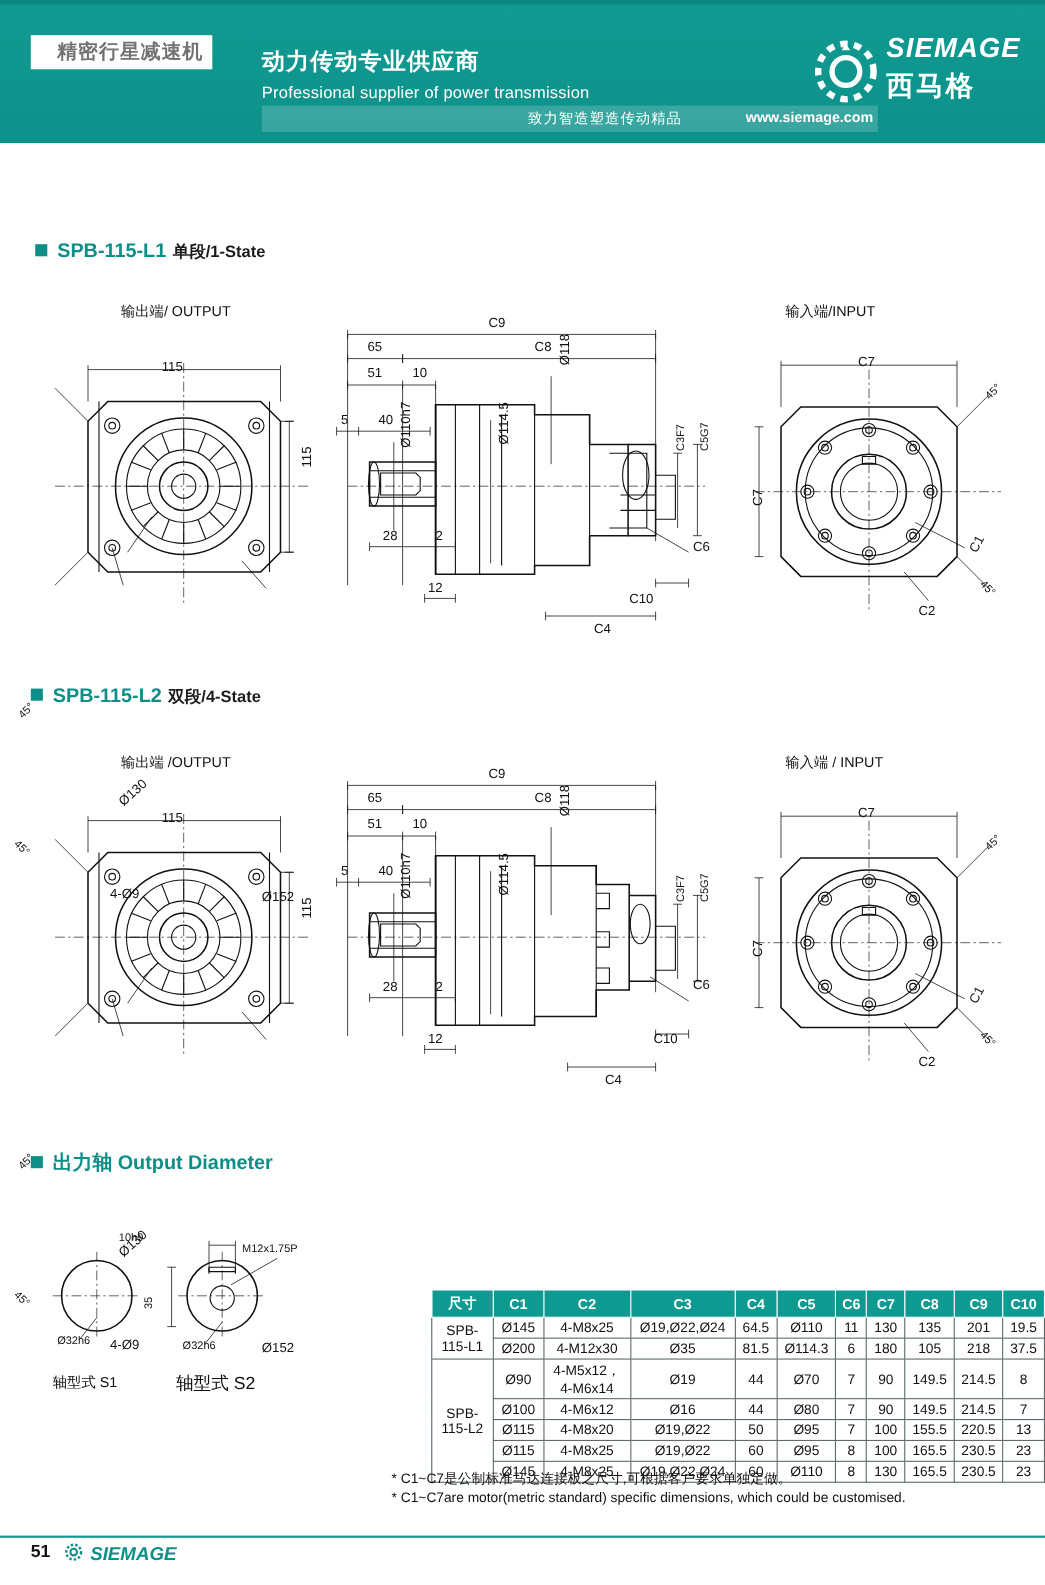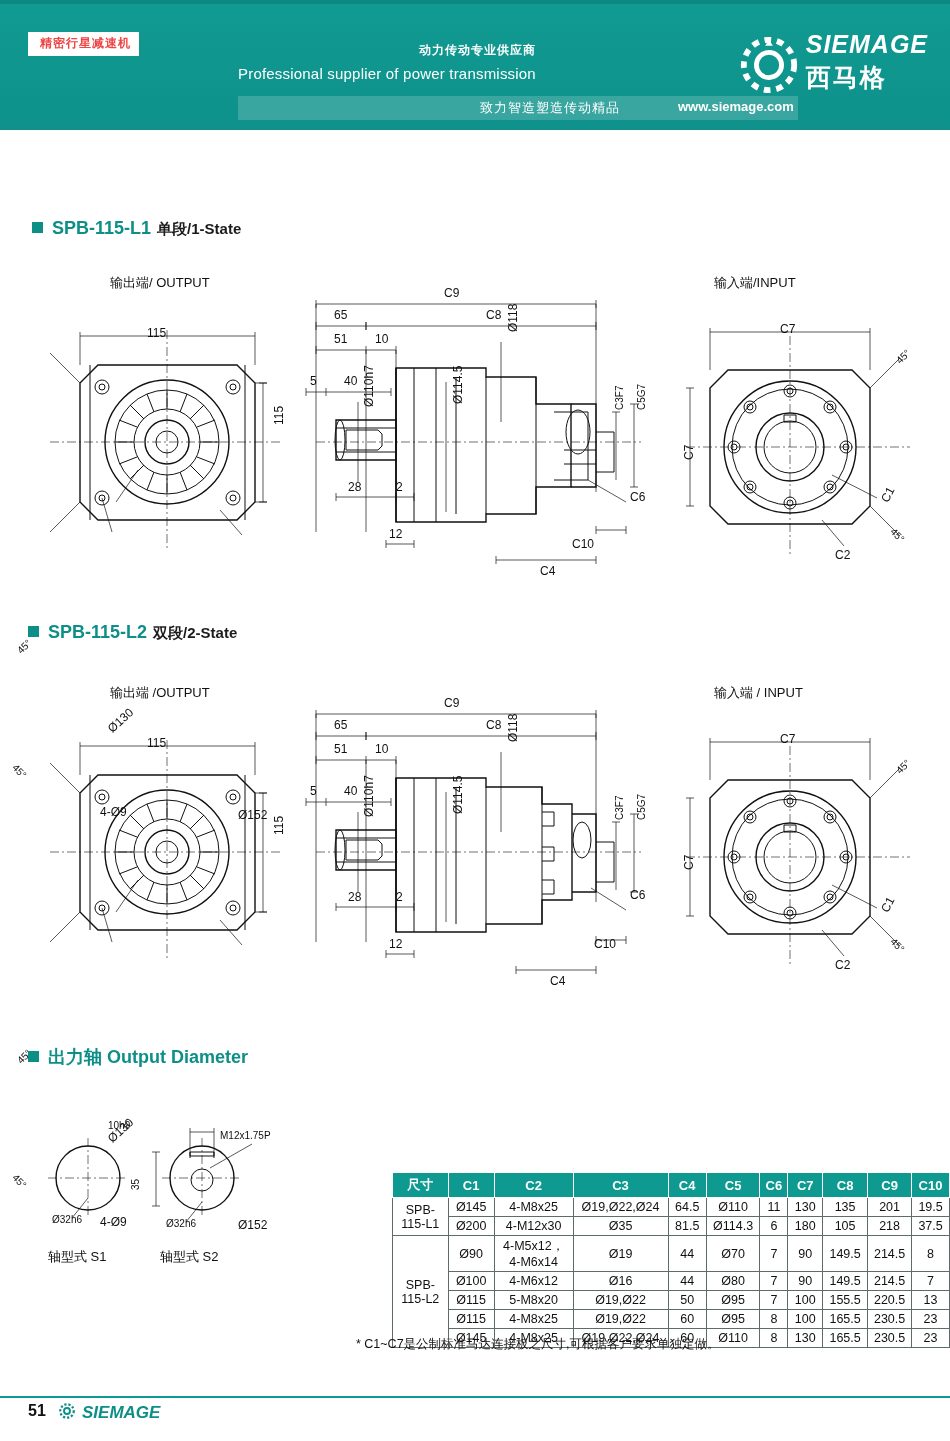--- a/index.html
+++ b/index.html
@@ -20,25 +20,25 @@
     background:linear-gradient(180deg,#119b92 0%,#0d918a 100%);
   }
   .header-topline{position:absolute;left:0;top:0;width:950px;height:4px;background:#0b8880;}
   .logo-block{position:absolute;left:28px;top:26px;color:#fff;}
   .logo-spb{
     font-size:40px;font-weight:bold;font-style:italic;letter-spacing:1px;
     line-height:42px;display:inline-block;
   }
   .logo-series{font-size:22px;font-weight:bold;display:inline-block;margin-left:6px;vertical-align:6px;}
   .logo-sub{
-    margin-top:6px;background:#ffffff;color:#ef4444;font-weight:bold;
-    font-size:12px;padding:3px 8px 4px 12px;display:inline-block;letter-spacing:1px;
+    margin-top:6px;background:#ffffff;color:#737373;font-weight:bold;
+    font-size:18px;padding:3px 8px 4px 24px;display:inline-block;letter-spacing:1px;
   }
   .slogan{position:absolute;left:238px;top:42px;color:#ffffff;}
-  .slogan-cn{font-size:12px;font-weight:bold;letter-spacing:1px;text-align:right;}
+  .slogan-cn{font-size:21px;font-weight:bold;letter-spacing:1px;}
   .slogan-en{font-size:15px;margin-top:6px;letter-spacing:0.2px;}
   .header-strip{
     position:absolute;left:238px;top:96px;width:560px;height:24px;
     background:#ffffff;opacity:0.18;
   }
   .strip-cn{position:absolute;left:480px;top:99px;color:#fff;font-size:13px;letter-spacing:1px;}
   .strip-url{position:absolute;left:678px;top:99px;color:#fff;font-size:13px;font-weight:bold;}
   .brand{position:absolute;right:22px;top:30px;color:#fff;text-align:left;}
   .brand-en{font-size:25px;font-weight:bold;font-style:italic;letter-spacing:1px;}
   .brand-cn{font-size:25px;font-weight:bold;letter-spacing:2px;margin-top:2px;}
@@ -294,21 +294,21 @@
     </svg>
     <div class="lbl" style="left:108px;top:52px;">C7</div>
     <div class="lbl rot" style="left:10px;top:190px;transform:rotate(-90deg);">C7</div>
     <div class="lbl rot" style="left:206px;top:228px;transform:rotate(-62deg);">C1</div>
     <div class="lbl" style="left:163px;top:278px;">C2</div>
     <div class="lbl sm rot" style="left:222px;top:88px;transform:rotate(-45deg);">45°</div>
     <div class="lbl sm rot" style="left:224px;top:256px;transform:rotate(45deg);">45°</div>
   </div>
 
   <div class="sec" id="sec2">
-    <span class="sq"></span><span>SPB-115-L2</span><span class="cn2">双段/2-State</span>
+    <span class="sq"></span><span>SPB-115-L2</span><span class="cn2">双段/4-State</span>
   </div>
 
   <div class="dwg" style="left:20px;top:680px;">
     <div class="lbl" style="left:90px;top:4px;font-size:13px;">输出端 /OUTPUT</div>
     <svg width="270" height="290" viewBox="0 0 270 290">
       <path class="dim" d="M60 66 L235 66"></path>
       <path class="dim" d="M60 62 L60 70 M235 62 L235 70"></path>
       <path class="dim" d="M60 70 L60 95 M235 70 L235 95"></path>
       <path class="ln2" d="M78 95 L217 95 L235 113 L235 232 L217 250 L78 250 L60 232 L60 113 Z"></path>
       <path class="ln" d="M70 95 L70 250 M225 95 L225 250"></path>
@@ -475,21 +475,21 @@
       <path class="dim" d="M180 58 L222 34"></path>
 
       <path class="dim" d="M172 92 L156 112"></path>
     </svg>
     <div class="lbl sm" style="left:78px;top:10px;">10h9</div>
     <div class="lbl sm rot" style="left:100px;top:80px;transform:rotate(-90deg);">35</div>
     <div class="lbl sm" style="left:190px;top:20px;">M12x1.75P</div>
     <div class="lbl sm" style="left:22px;top:104px;">Ø32h6</div>
     <div class="lbl sm" style="left:136px;top:108px;">Ø32h6</div>
     <div class="lbl" style="left:18px;top:138px;font-size:13px;">轴型式 S1</div>
-    <div class="lbl" style="left:130px;top:138px;font-size:13px;">轴型式 S2</div>
+    <div class="lbl" style="left:130px;top:138px;font-size:16px;">轴型式 S2</div>
   </div>
 
   <div class="tbl-wrap">
     <table>
       <thead>
         <tr>
           <th style="width:92px">尺寸</th>
           <th style="width:50px">C1</th>
           <th style="width:122px">C2</th>
           <th style="width:104px">C3</th>
@@ -549,21 +549,21 @@
           <td>44</td>
           <td>Ø80</td>
           <td>7</td>
           <td>90</td>
           <td>149.5</td>
           <td>214.5</td>
           <td>7</td>
         </tr>
         <tr>
           <td>Ø115</td>
-          <td>5-M8x20</td>
+          <td>4-M8x20</td>
           <td>Ø19,Ø22</td>
           <td>50</td>
           <td>Ø95</td>
           <td>7</td>
           <td>100</td>
           <td>155.5</td>
           <td>220.5</td>
           <td>13</td>
         </tr>
         <tr>
@@ -589,20 +589,21 @@
           <td>165.5</td>
           <td>230.5</td>
           <td>23</td>
         </tr>
       </tbody>
     </table>
   </div>
 
   <div class="note">
     <div>* C1~C7是公制标准马达连接板之尺寸,可根据客户要求单独定做。</div>
+    <div>* C1~C7are motor(metric standard)  specific dimensions, which could be customised.</div>
   </div>
 
   <div class="footer-line"></div>
   <div class="pg-num">51</div>
   <svg class="foot-gear" viewBox="0 0 24 24">
     <circle cx="12" cy="12" r="9" fill="none" stroke="#0d8f88" stroke-width="3" stroke-dasharray="3 2.5"></circle>
     <circle cx="12" cy="12" r="4" fill="none" stroke="#0d8f88" stroke-width="2.5"></circle>
   </svg>
   <div class="foot-brand" style="left:82px;">SIEMAGE</div>
 

